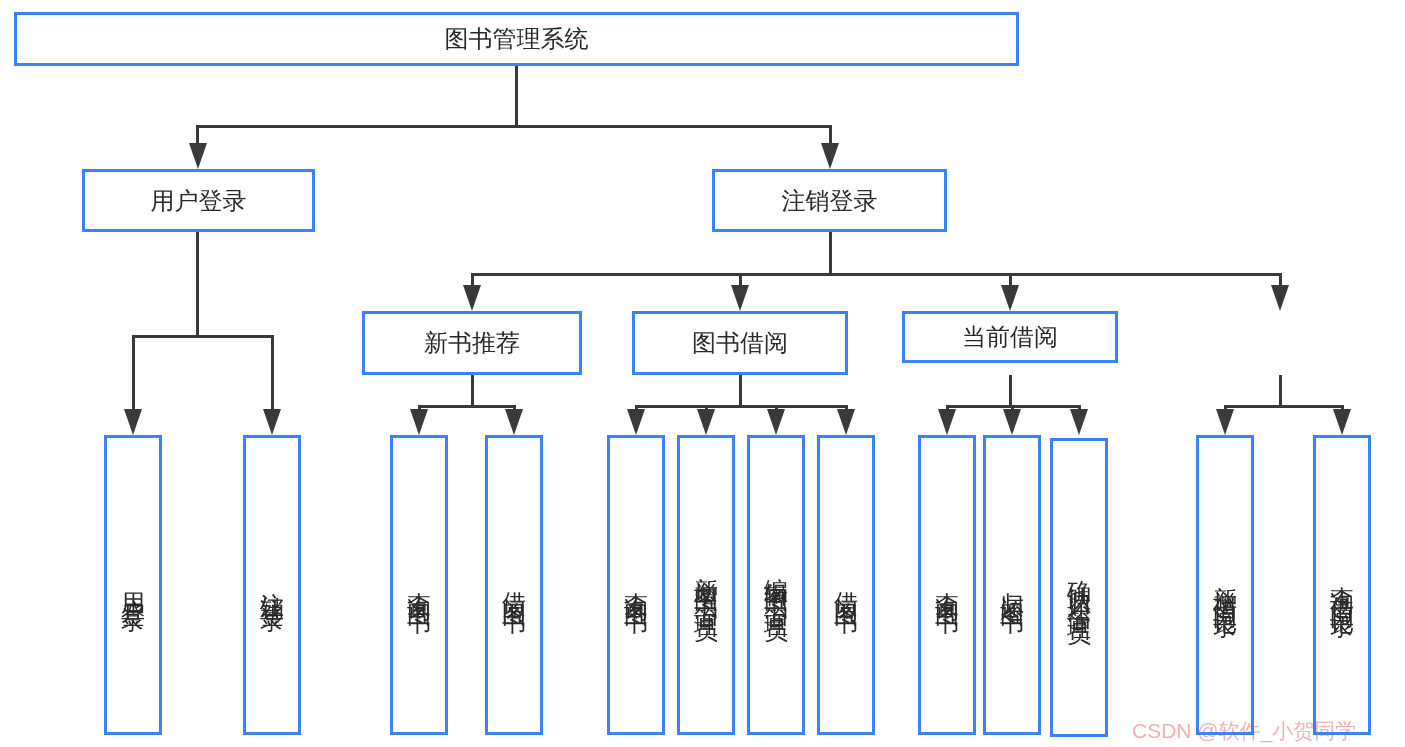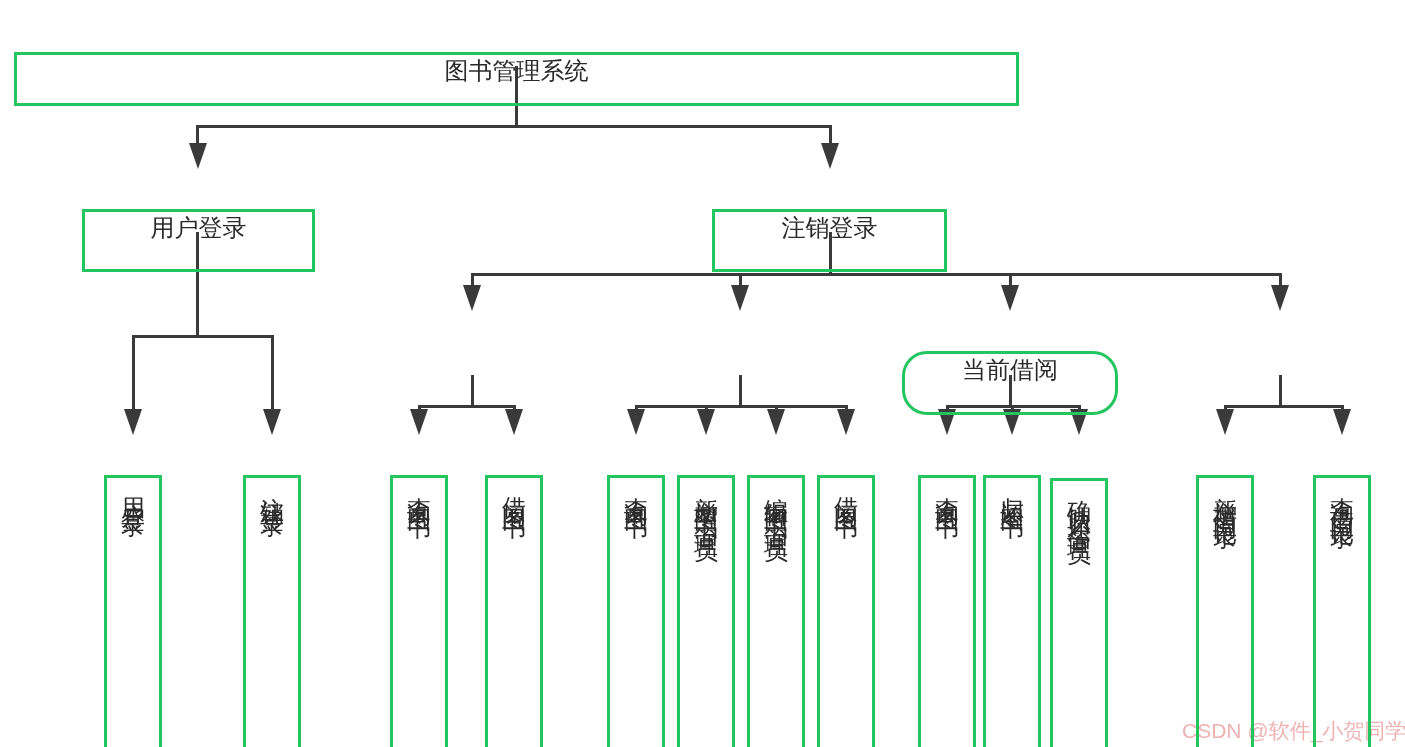--- a/index.html
+++ b/index.html
@@ -5,49 +5,48 @@
   html,body{margin:0;padding:0;background:#ffffff;}
   #canvas{
     position:relative;
     width:1405px;height:747px;
     background:#ffffff;
     font-family:"Liberation Serif", serif;
     overflow:hidden;
   }
   .box{
     position:absolute;
-    border:3px solid #22c55e;
+    border:3px solid #3b82f6;
     background:transparent;
     box-sizing:border-box;
-    display:flex;justify-content:center;
+    display:flex;align-items:center;justify-content:center;
     color:#2a2a2a;
     font-size:24px;
     z-index:3;
-    margin-top:40px;
   }
   .leaf .vtext{
     writing-mode:vertical-rl;
     text-orientation:mixed;
     letter-spacing:6px;
     line-height:1;
     font-size:24px;
     color:#2a2a2a;
   }
   .v{position:absolute;width:3px;background:#3a3a3a;z-index:2;}
   .h{position:absolute;height:3px;background:#3a3a3a;z-index:2;}
   .arr{
     position:absolute;width:0;height:0;
     border-left:9px solid transparent;
     border-right:9px solid transparent;
     border-top:26px solid #3a3a3a;
     z-index:2;
   }
   .watermark{
     position:absolute;
-    left:1182px;top:717px;
+    left:1132px;top:717px;
     font-family:"Liberation Sans", sans-serif;
     font-size:21px;
     color:#efb2b2;
     white-space:nowrap;
     z-index:1;
   }
 </style>
 </head>
 <body>
 
@@ -118,21 +117,27 @@
     <span>图书管理系统</span>
   </div>
 
   <div class="box" style="left:82px;top:169px;width:233px;height:63px;">
     <span>用户登录</span>
   </div>
   <div class="box" style="left:712px;top:169px;width:235px;height:63px;">
     <span>注销登录</span>
   </div>
 
-  <div class="box" style="left:902px;top:311px;width:216px;height:64px;border-radius:25px;">
+  <div class="box" style="left:362px;top:311px;width:220px;height:64px;">
+    <span>新书推荐</span>
+  </div>
+  <div class="box" style="left:632px;top:311px;width:216px;height:64px;">
+    <span>图书借阅</span>
+  </div>
+  <div class="box" style="left:902px;top:311px;width:216px;height:52px;">
     <span>当前借阅</span>
   </div>
 
   <div class="box leaf" style="left:104px;top:435px;width:58px;height:300px;">
     <span class="vtext">用户登录</span>
   </div>
   <div class="box leaf" style="left:243px;top:435px;width:58px;height:300px;">
     <span class="vtext">注销登录</span>
   </div>
 

